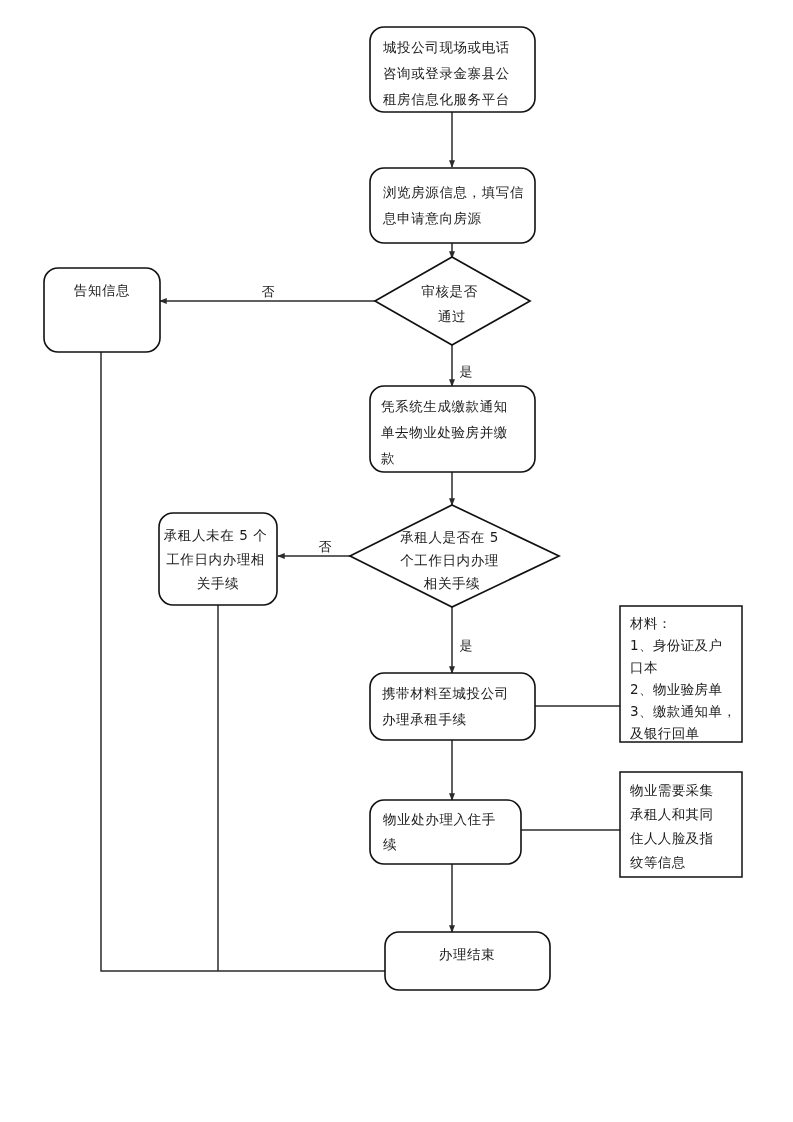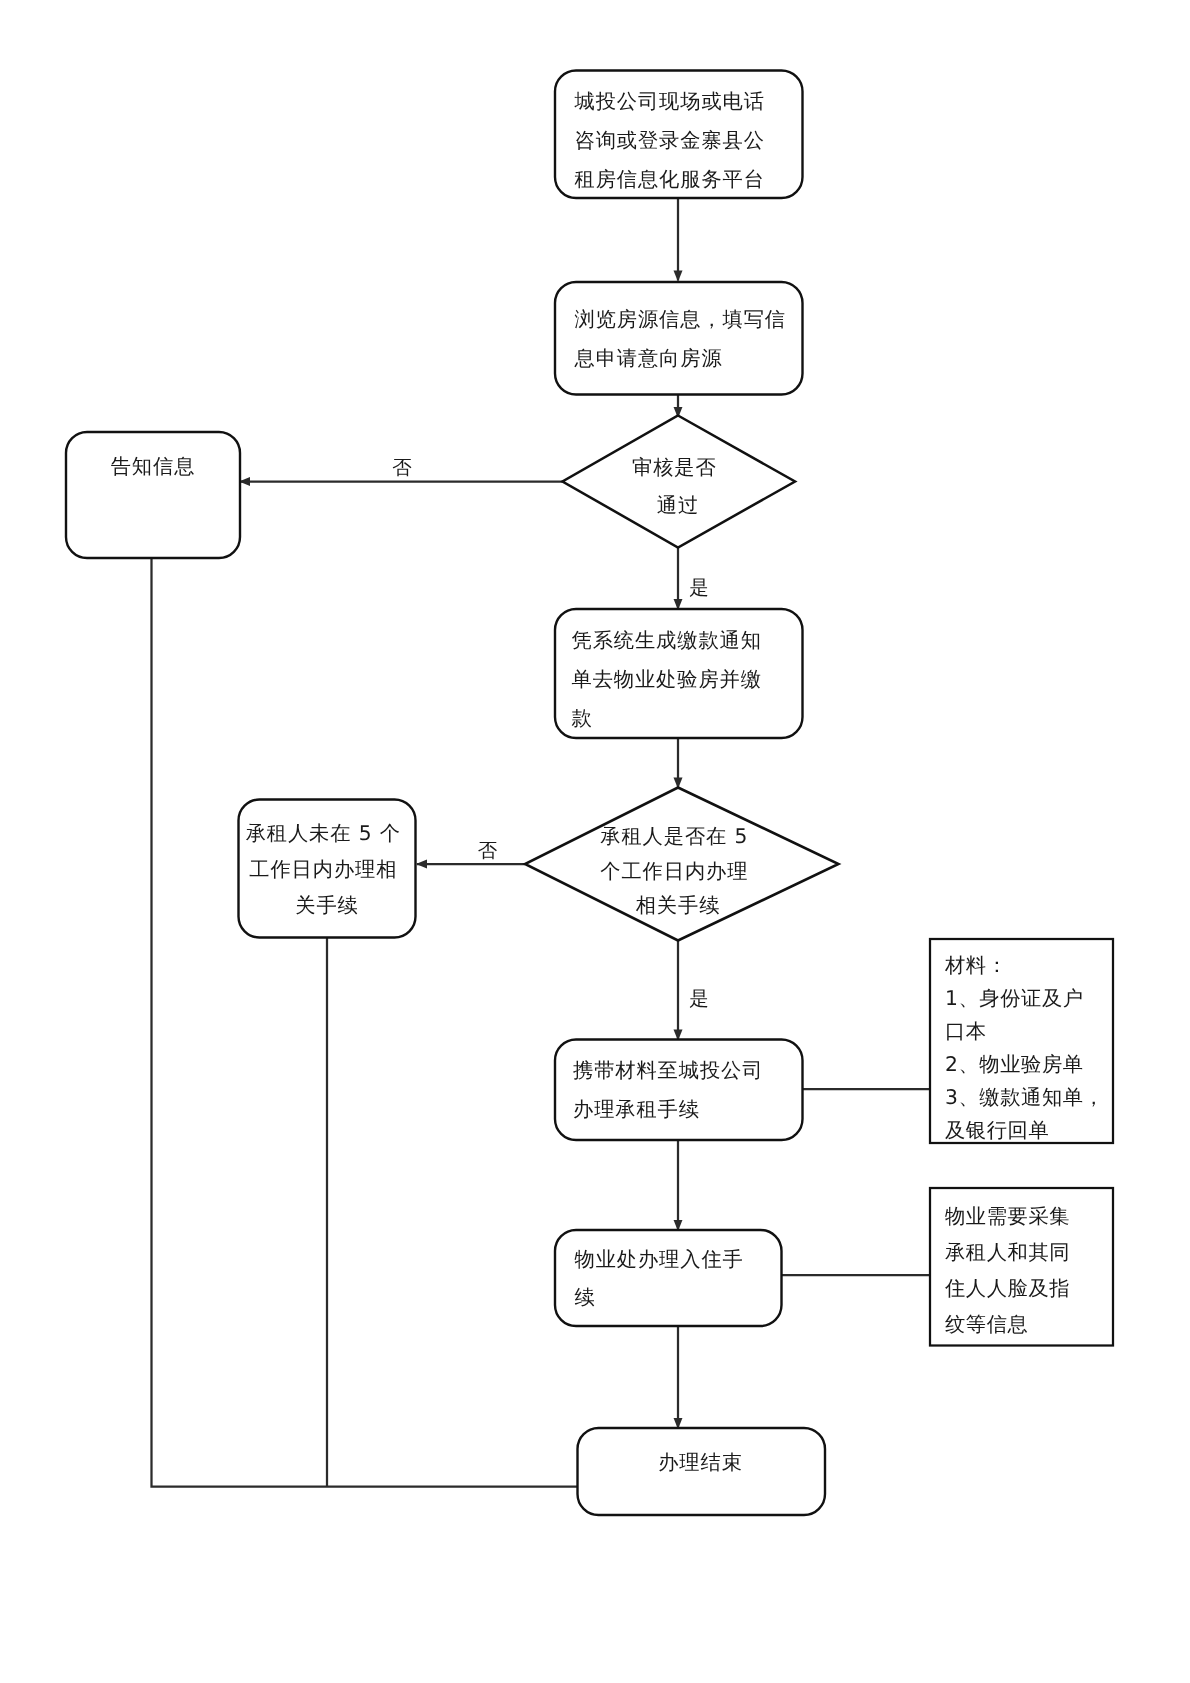--- a/index.html
+++ b/index.html
@@ -15,21 +15,20 @@
     color: #1a1a1a;
     position: relative;
     overflow: hidden;
   }
   #flow-root {
     position: absolute;
     left: 0;
     top: 0;
     width: 793px;
     height: 944px;
-    margin-top: 20px;
   }
   svg.flow-canvas {
     display: block;
     width: 793px;
     height: 1122px;
   }
   .node-shape {
     fill: #ffffff;
     stroke: #111111;
     stroke-width: 1.6;

